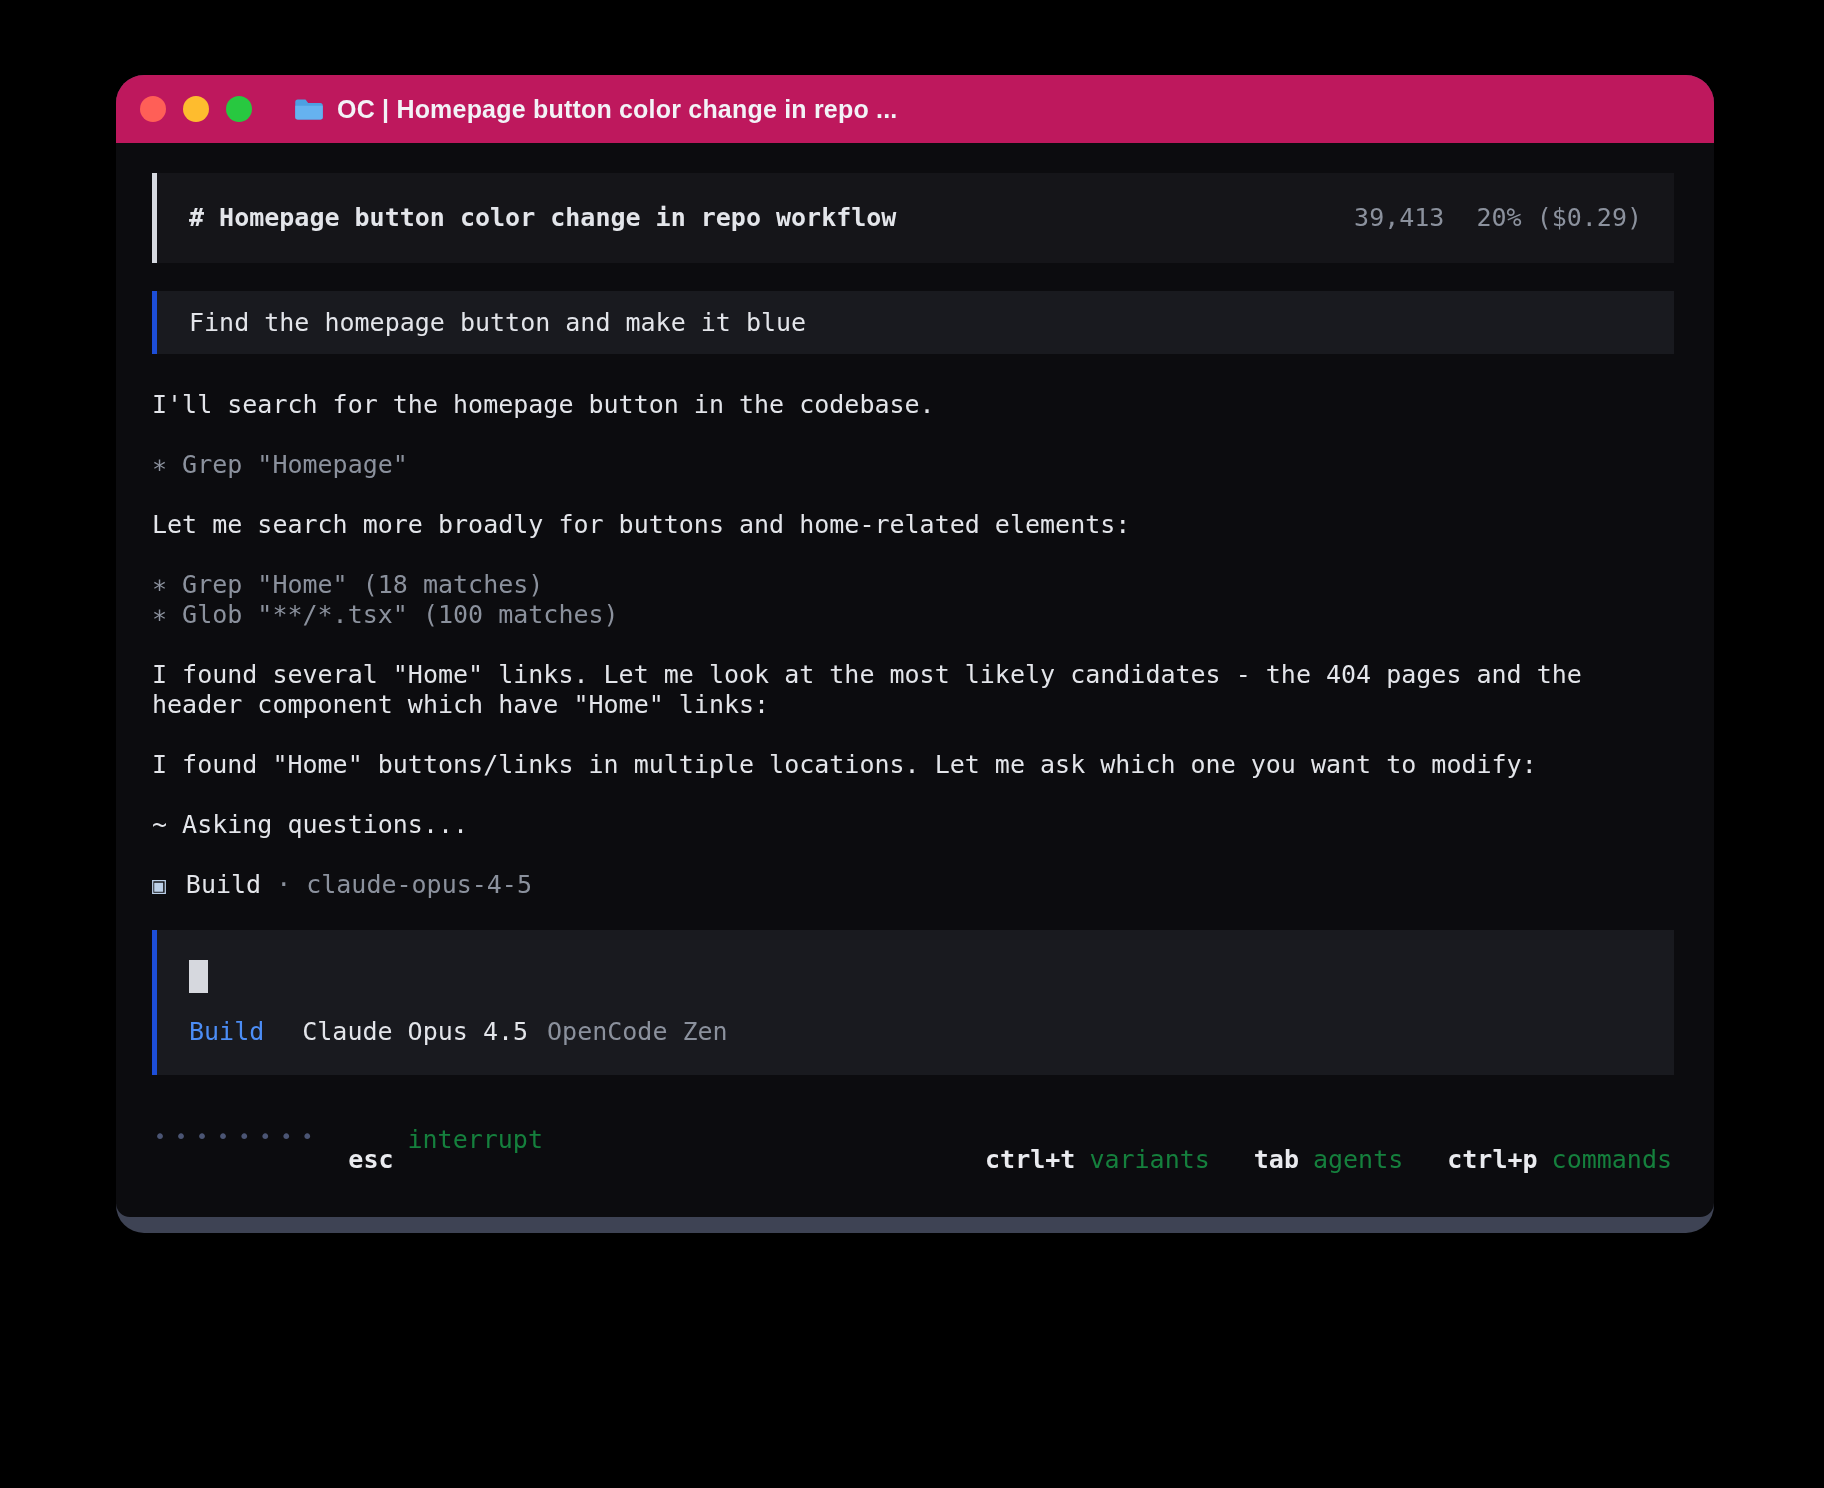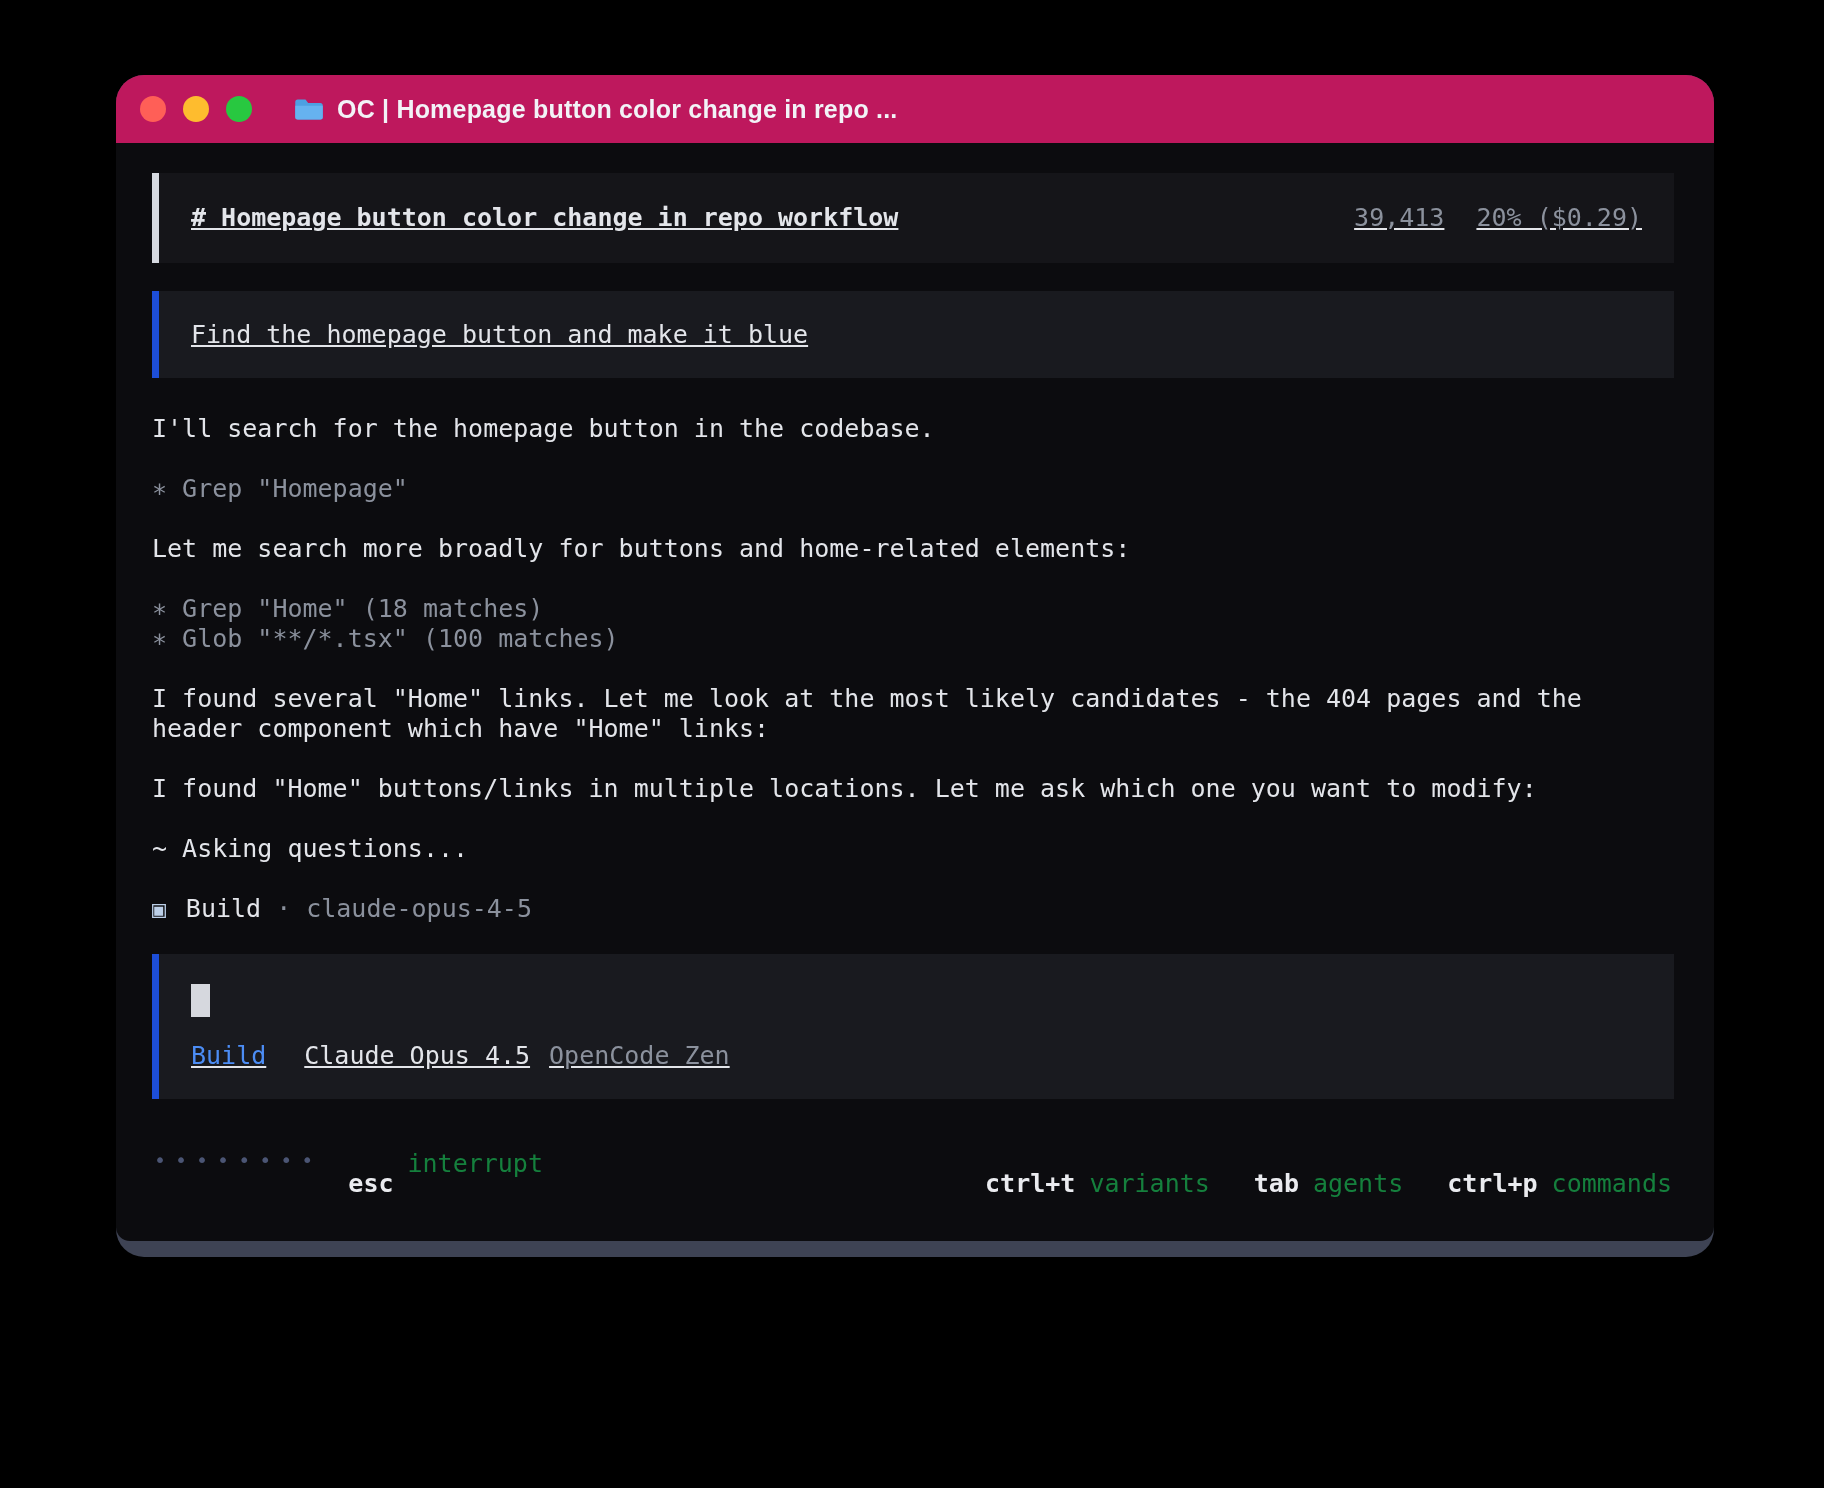--- a/index.html
+++ b/index.html
@@ -28,31 +28,31 @@
     font-size:25px; color:#f2f3f7; letter-spacing:0.2px;
   }
 
   
   .window-body {
     background:#0c0c0f; border-radius:0 0 14px 14px;
     padding:30px 40px 42px 36px;
     font-size:25px; line-height:30px; color:#e3e5ea;
   }
 
-  .panel { border-left:7px solid #1d4ed8; background:#191a1f;text-decoration:underline; }
+  .panel { border-left:5px solid #1d4ed8; background:#191a1f; }
 
   .header-panel {
     border-left-color:#d6d9e0; background:#151519;
     height:90px; display:flex; align-items:center; justify-content:space-between;
     padding:0 32px; margin-bottom:28px; font-weight:700;
   }
   .session-stats { display:flex; gap:32px; color:#8b919d; font-weight:400; }
 
   .user-panel {
-    height:87px; display:flex; align-items:center;
+    height:63px; display:flex; align-items:center;
     padding:0 32px; margin-bottom:36px;
   }
 
   .group { margin-bottom:30px; }
   .line  { white-space:pre-wrap; }
   .tool  { color:#8b919d; }
   .para  { max-width:1480px; }
 
   .status-row { display:flex; align-items:center; }
   .agent-icon { color:#bcd0e8; font-size:23px; margin-right:20px; }

